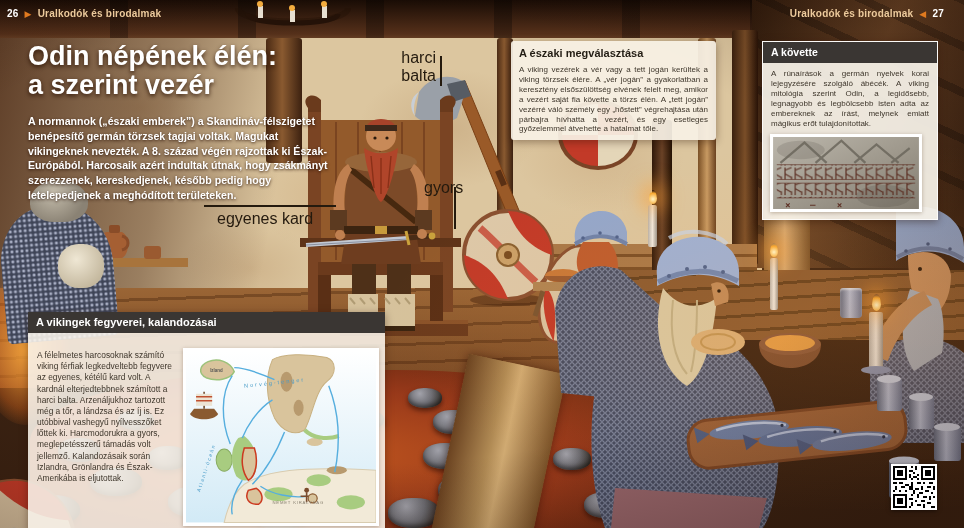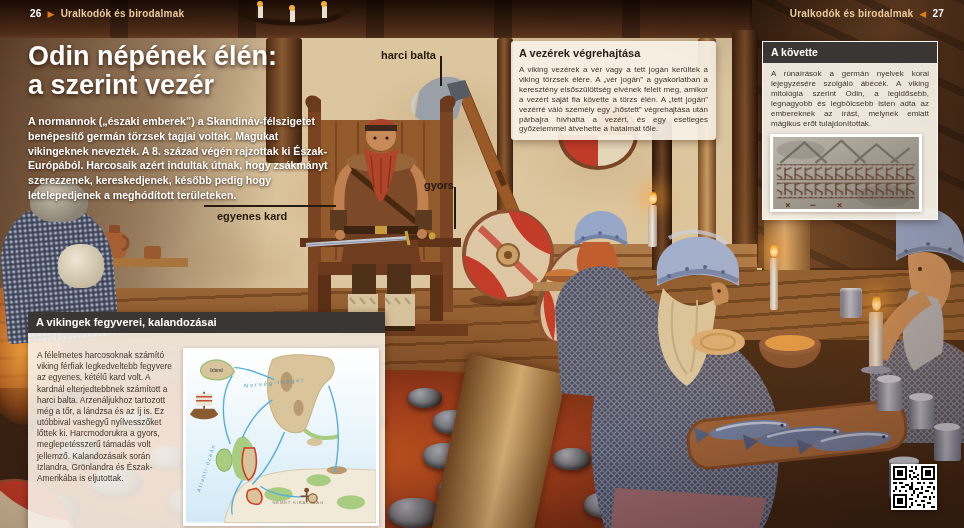--- a/index.html
+++ b/index.html
@@ -82,21 +82,21 @@
   .txt{color:#fff;}
   .runhead{top:8px;font-size:10px;font-weight:bold;letter-spacing:.2px;display:flex;gap:6px;align-items:center;}
   .runhead .sec{color:#ecca9c;}
   .runhead .num{color:#fff;}
   .runhead .arr{color:#e07a1f;font-size:9px;}
   .title{left:28px;top:42px;width:330px;font-weight:bold;font-size:27px;line-height:1.06;color:#fff;
     text-shadow:0 2px 4px rgba(40,16,4,.85);}
   .intro{left:28px;top:114px;width:302px;font-size:10.6px;font-weight:bold;line-height:1.4;color:#fff;
     text-shadow:0 1px 3px rgba(40,16,4,.9);}
 
-  .callout{position:absolute;font-size:11px;font-weight:bold;color:#241a0e;}
+  .callout{position:absolute;font-size:16px;font-weight:normal;color:#241a0e;}
   .lead{position:absolute;background:#241a0e;}
 
   .panel{position:absolute;box-shadow:0 2px 8px rgba(40,15,0,.4);}
   .panel .hd-bar{background:#3a3633;color:#fff;font-weight:bold;font-size:10.5px;padding:4px 8px 5px;}
   .panel .body-txt{color:#3e362b;font-size:8px;line-height:1.24;text-align:justify;padding:6px 8px;}
   .panel-plain{background:rgba(247,241,229,.93);border-radius:3px;}
   .panel-plain .ttl{font-size:11px;font-weight:bold;color:#231d14;padding:6px 8px 0;}
   .panel-framed{background:rgba(248,243,233,.93);border:1px solid rgba(255,255,255,.8);}
   .img-frame{display:block;border:3px solid #fff;background:#fff;box-shadow:0 1px 4px rgba(60,30,0,.3);}
 
@@ -388,21 +388,21 @@
     <path fill="#fff" d="M1 1h5v5h-5z M15 1h5v5h-5z M1 15h5v5h-5z"></path>
     <path fill="#000" d="M2 2h3v3h-3z M16 2h3v3h-3z M2 16h3v3h-3z
       M9 0h1v1h-1z M11 0h1v2h-1z M8 2h2v1h-2z M10 3h1v1h-1z M8 4h1v2h-1z M12 4h1v1h-1z M10 5h2v1h-2z M9 6h1v1h-1z M12 6h1v1h-1z
       M0 8h2v1h-2z M3 8h2v1h-2z M6 9h2v1h-2z M9 8h1v2h-1z M12 8h2v1h-2z M15 8h1v1h-1z M18 8h2v1h-2z
       M1 10h1v2h-1z M4 10h2v1h-2z M8 10h2v2h-2z M11 11h2v1h-2z M14 10h1v2h-1z M17 10h2v1h-2z M20 10h1v2h-1z
       M0 12h1v1h-1z M3 12h1v1h-1z M6 12h1v1h-1z M10 12h1v2h-1z M13 13h2v1h-2z M16 12h2v1h-2z M19 13h1v1h-1z
       M9 14h1v1h-1z M12 14h1v2h-1z M15 15h2v1h-2z M18 15h1v2h-1z M20 15h1v1h-1z
       M8 16h2v1h-2z M11 17h1v1h-1z M14 17h2v1h-2z M17 18h2v1h-2z M9 18h1v2h-1z M12 19h2v1h-2z M15 19h1v2h-1z M19 20h2v1h-2z M8 20h1v1h-1z"></path>
   </svg>
 
-  <div class="abs txt runhead" style="left:30px;justify-content:flex-end;">
+  <div class="abs txt runhead" style="left:7px;justify-content:flex-end;">
     <span class="num">26</span>
     <span class="arr">▶</span>
     <span class="sec">Uralkodók és birodalmak</span>
   </div>
   <div class="abs txt runhead" style="right:20px;">
     <span class="sec">Uralkodók és birodalmak</span>
     <span class="arr">◀</span>
     <span class="num">27</span>
   </div>
 
@@ -415,21 +415,21 @@
   <div class="callout" style="left:368px;top:49px;width:68px;text-align:right">harci balta</div>
   <div class="lead" style="left:440px;top:56px;width:1.5px;height:30px"></div>
 
   <div class="lead" style="left:204px;top:205px;width:132px;height:1.5px"></div>
   <div class="callout" style="left:217px;top:210px">egyenes kard</div>
 
   <div class="callout" style="left:424px;top:179px">gyors</div>
   <div class="lead" style="left:454px;top:187px;width:1.5px;height:42px"></div>
 
   <div class="panel panel-plain" style="left:511px;top:41px;width:205px;">
-    <div class="ttl">A vezérek végrehajtása</div>
+    <div class="ttl">A északi megválasztása</div>
     <div class="body-txt">A viking vezérek a vér vagy a tett jogán kerültek a viking törzsek élére. A „vér jogán” a gyakorlatban a keresztény elsőszülöttség elvének felelt meg, amikor a vezért saját fia követte a törzs élén. A „tett jogán” vezérré váló személy egy „hőstett” végrehajtása után párbajra hívhatta a vezért, és egy esetleges győzelemmel átvehette a hatalmat tőle.</div>
   </div>
 
   <div class="panel panel-framed" style="left:762px;top:41px;width:174px;">
     <div class="hd-bar">A követte</div>
     <div class="body-txt">A rúnaírások a germán nyelvek korai lejegyzésére szolgáló ábécék. A viking mitológia szerint Odin, a legidősebb, legnagyobb és legbölcsebb isten adta az embereknek az írást, melynek emiatt mágikus erőt tulajdonítottak.</div>
     <svg class="img-frame" style="margin:0 7px 7px;width:146px;height:72px" viewBox="0 0 158 78">
       <defs>
         <linearGradient id="stoneG" x1="0" y1="0" x2="1" y2="1">
           <stop offset="0" stop-color="#bcb7ac"></stop>

